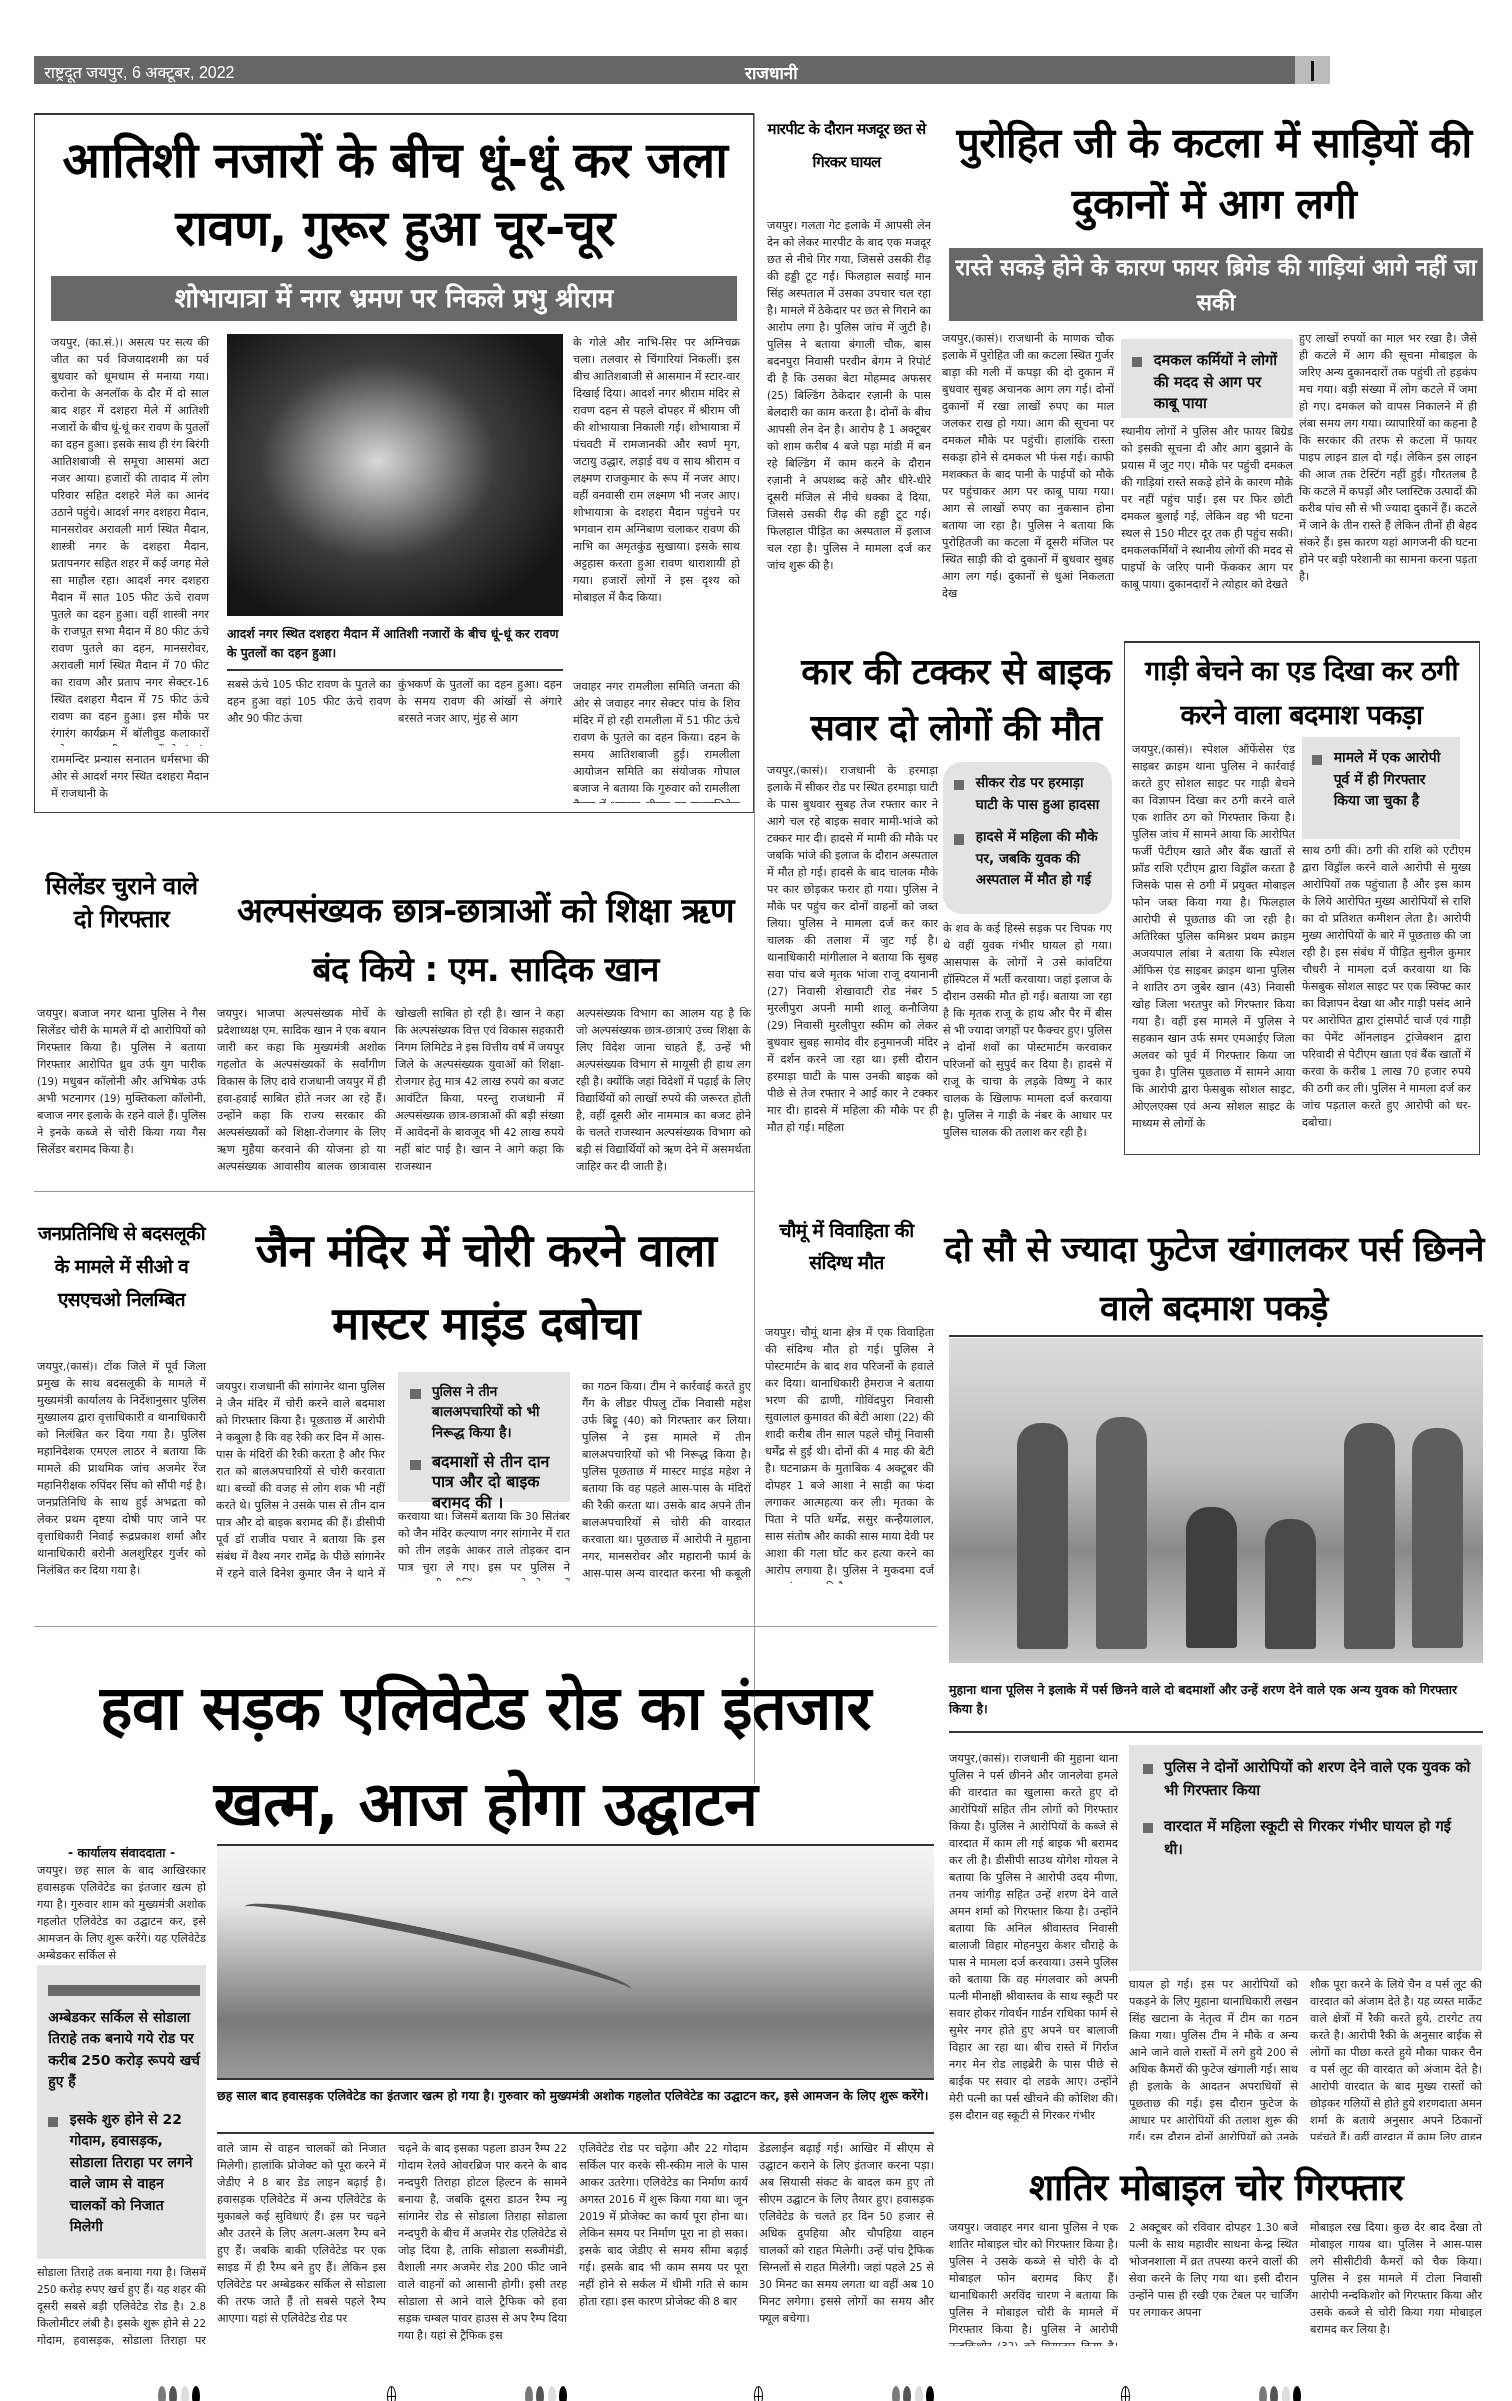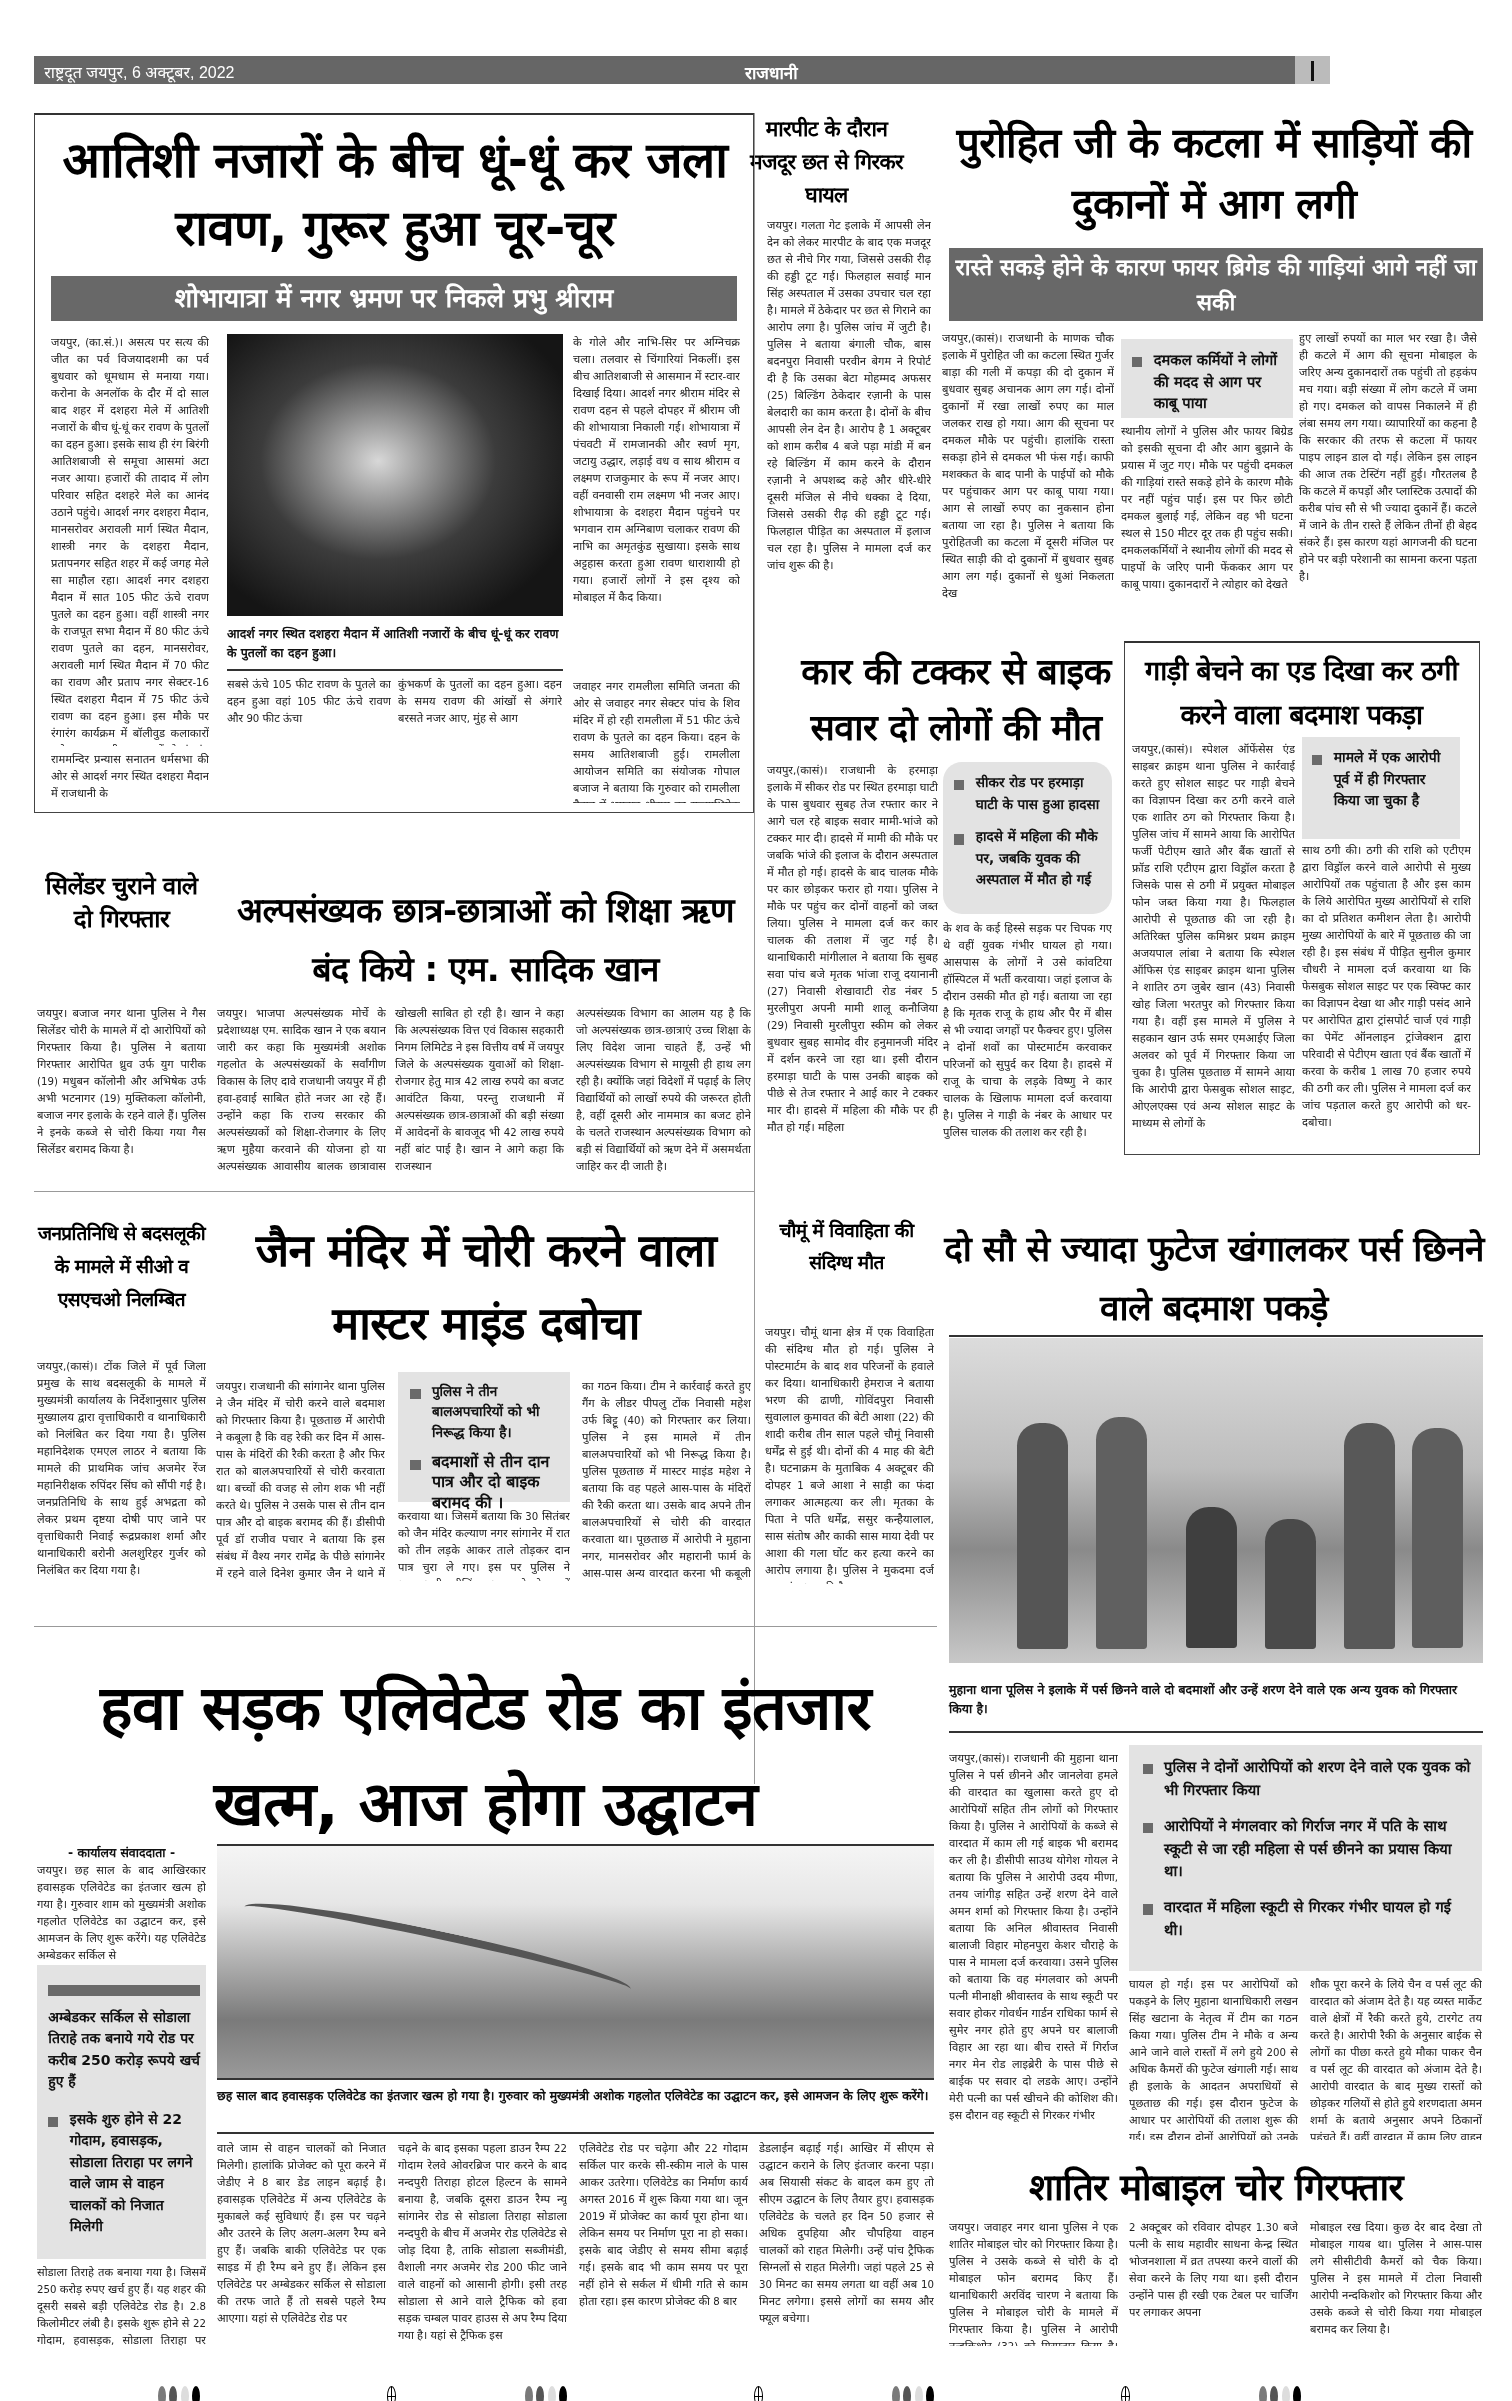--- a/index.html
+++ b/index.html
@@ -45,21 +45,21 @@
 <div class="abs body" style="left:51px;top:334px;width:158px;height:412px;">जयपुर, (का.सं.)। असत्य पर सत्य की जीत का पर्व विजयादशमी का पर्व बुधवार को धूमधाम से मनाया गया। करोना के अनलॉक के दौर में दो साल बाद शहर में दशहरा मेले में आतिशी नजारों के बीच धूं-धूं कर रावण के पुतलों का दहन हुआ। इसके साथ ही रंग बिरंगी आतिशबाजी से समूचा आसमां अटा नजर आया। हजारों की तादाद में लोग परिवार सहित दशहरे मेले का आनंद उठाने पहुंचे। आदर्श नगर दशहरा मैदान, मानसरोवर अरावली मार्ग स्थित मैदान, शास्त्री नगर के दशहरा मैदान, प्रतापनगर सहित शहर में कई जगह मेले सा माहौल रहा। आदर्श नगर दशहरा मैदान में सात 105 फीट ऊंचे रावण पुतले का दहन हुआ। वहीं शास्त्री नगर के राजपूत सभा मैदान में 80 फीट ऊंचे रावण पुतले का दहन, मानसरोवर, अरावली मार्ग स्थित मैदान में 70 फीट का रावण और प्रताप नगर सेक्टर-16 स्थित दशहरा मैदान में 75 फीट ऊंचे रावण का दहन हुआ। इस मौके पर रंगारंग कार्यक्रम में बॉलीवुड कलाकारों समेत राजस्थानी कलाकारों ने रंगारंग प्रस्तुतियों से माहौल में जश्नी सुरूर भर दिया।</div>
 <div class="abs photo" style="left:227px;top:334px;width:336px;height:282px;background:radial-gradient(ellipse at 45% 45%, #d8d8d8 0%, #9a9a9a 18%, #3c3c3c 45%, #151515 80%);"></div>
 <div class="abs caption" style="left:227px;top:624px;width:336px;font-size:12.4px;line-height:19px;">आदर्श नगर स्थित दशहरा मैदान में आतिशी नजारों के बीच धूं-धूं कर रावण के पुतलों का दहन हुआ।</div>
 <div class="abs rule" style="left:227px;top:669px;width:336px;height:1.7px;"></div>
 <div class="abs body" style="left:573px;top:334px;width:167px;height:339px;">के गोले और नाभि-सिर पर अग्निचक्र चला। तलवार से चिंगारियां निकलीं। इस बीच आतिशबाजी से आसमान में स्टार-वार दिखाई दिया। आदर्श नगर श्रीराम मंदिर से रावण दहन से पहले दोपहर में श्रीराम जी की शोभायात्रा निकाली गई। शोभायात्रा में पंचवटी में रामजानकी और स्वर्ण मृग, जटायु उद्धार, लड़ाई वध व साथ श्रीराम व लक्ष्मण राजकुमार के रूप में नजर आए। वहीं वनवासी राम लक्ष्मण भी नजर आए। शोभायात्रा के दशहरा मैदान पहुंचने पर भगवान राम अग्निबाण चलाकर रावण की नाभि का अमृतकुंड सुखाया। इसके साथ अट्टहास करता हुआ रावण धाराशायी हो गया। हजारों लोगों ने इस दृश्य को मोबाइल में कैद किया।</div>
 <div class="abs body" style="left:573px;top:678px;width:167px;height:125px;">जवाहर नगर रामलीला समिति जनता की ओर से जवाहर नगर सेक्टर पांच के शिव मंदिर में हो रही रामलीला में 51 फीट ऊंचे रावण के पुतले का दहन किया। दहन के समय आतिशबाजी हुई। रामलीला आयोजन समिति का संयोजक गोपाल बजाज ने बताया कि गुरुवार को रामलीला मैदान में भगवान श्रीराम का राज्याभिषेक होगा। इसके बाद श्रीकृष्ण लीला का मंचन होगा।</div>
 <div class="abs body" style="left:51px;top:751px;width:158px;height:52px;">राममन्दिर प्रन्यास सनातन धर्मसभा की ओर से आदर्श नगर स्थित दशहरा मैदान में राजधानी के</div>
 <div class="abs body" style="left:227px;top:676px;width:164px;height:126px;">सबसे ऊंचे 105 फीट रावण के पुतले का दहन हुआ वहां 105 फीट ऊंचे रावण और 90 फीट ऊंचा</div>
 <div class="abs body" style="left:398px;top:676px;width:164px;height:126px;">कुंभकर्ण के पुतलों का दहन हुआ। दहन के समय रावण की आंखों से अंगारे बरसते नजर आए, मुंह से आग</div>
 
-<div class="abs hl" style="left:742px;top:113px;width:169px;font-size:21px;line-height:33px;">मारपीट के दौरान मजदूर छत से गिरकर घायल</div>
+<div class="abs hl" style="left:762px;top:113px;width:169px;font-size:15px;line-height:33px;">मारपीट के दौरान मजदूर छत से गिरकर घायल</div>
 <div class="abs body" style="left:767px;top:217px;width:164px;height:423px;">जयपुर। गलता गेट इलाके में आपसी लेन देन को लेकर मारपीट के बाद एक मजदूर छत से नीचे गिर गया, जिससे उसकी रीढ़ की हड्डी टूट गई। फिलहाल सवाई मान सिंह अस्पताल में उसका उपचार चल रहा है। मामले में ठेकेदार पर छत से गिराने का आरोप लगा है। पुलिस जांच में जुटी है। पुलिस ने बताया बंगाली चौक, बास बदनपुरा निवासी परवीन बेगम ने रिपोर्ट दी है कि उसका बेटा मोहम्मद अफसर (25) बिल्डिंग ठेकेदार रज़ानी के पास बेलदारी का काम करता है। दोनों के बीच आपसी लेन देन है। आरोप है 1 अक्टूबर को शाम करीब 4 बजे पड़ा मांडी में बन रहे बिल्डिंग में काम करने के दौरान रज़ानी ने अपशब्द कहे और धीरे-धीरे दूसरी मंजिल से नीचे धक्का दे दिया, जिससे उसकी रीढ़ की हड्डी टूट गई। फिलहाल पीड़ित का अस्पताल में इलाज चल रहा है। पुलिस ने मामला दर्ज कर जांच शुरू की है।</div>
 <div class="abs vrule" style="left:754px;top:113px;height:1671px;"></div>
 
 <div class="abs hl" style="left:943px;top:113px;width:542px;font-size:41px;line-height:61px;">पुरोहित जी के कटला में साड़ियों की दुकानों में आग लगी</div>
 <div class="abs graybar" style="left:949px;top:248px;width:534px;height:73px;font-size:22.6px;line-height:35px;padding-top:2.3px;">रास्ते सकड़े होने के कारण फायर ब्रिगेड की गाड़ियां आगे नहीं जा सकी</div>
 <div class="abs body" style="left:942px;top:330px;width:172px;height:277px;">जयपुर,(कासं)। राजधानी के माणक चौक इलाके में पुरोहित जी का कटला स्थित गुर्जर बाड़ा की गली में कपड़ा की दो दुकान में बुधवार सुबह अचानक आग लग गई। दोनों दुकानों में रखा लाखों रुपए का माल जलकर राख हो गया। आग की सूचना पर दमकल मौके पर पहुंची। हालांकि रास्ता सकड़ा होने से दमकल भी फंस गई। काफी मशक्कत के बाद पानी के पाईपों को मौके पर पहुंचाकर आग पर काबू पाया गया। आग से लाखों रुपए का नुकसान होना बताया जा रहा है। पुलिस ने बताया कि पुरोहितजी का कटला में दूसरी मंजिल पर स्थित साड़ी की दो दुकानों में बुधवार सुबह आग लग गई। दुकानों से धुआं निकलता देख</div>
 <div class="abs hbox" style="left:1121px;top:339px;width:172px;height:79px;padding:10.2px 8px 5.6px 11.3px;">
   <div class="it" style="font-size:14.7px;line-height:21.5px;margin-bottom:0;">
       <span class="sq"></span>
       <span>दमकल कर्मियों ने लोगों की मदद से आग पर काबू पाया</span>
@@ -136,24 +136,20 @@
   <div style="position:absolute;left:463px;top:90px;width:51px;height:220px;background:#5e5e5e;border-radius:22.6px 22.6px 3.4px 3.4px;"></div>
 </div>
 <div class="abs caption" style="left:949px;top:1680px;width:534px;font-size:12.4px;line-height:19px;">मुहाना थाना पूलिस ने इलाके में पर्स छिनने वाले दो बदमाशों और उन्हें शरण देने वाले एक अन्य युवक को गिरफ्तार किया है।</div>
 <div class="abs rule" style="left:949px;top:1731px;width:534px;height:1.7px;"></div>
 <div class="abs body" style="left:949px;top:1750px;width:169px;height:390px;">जयपुर,(कासं)। राजधानी की मुहाना थाना पुलिस ने पर्स छीनने और जानलेवा हमले की वारदात का खुलासा करते हुए दो आरोपियों सहित तीन लोगों को गिरफ्तार किया है। पुलिस ने आरोपियों के कब्जे से वारदात में काम ली गई बाइक भी बरामद कर ली है। डीसीपी साउथ योगेश गोयल ने बताया कि पुलिस ने आरोपी उदय मीणा, तनय जांगीड़ सहित उन्हें शरण देने वाले अमन शर्मा को गिरफ्तार किया है। उन्होंने बताया कि अनिल श्रीवास्तव निवासी बालाजी विहार मोहनपुरा केशर चौराहे के पास ने मामला दर्ज करवाया। उसने पुलिस को बताया कि वह मंगलवार को अपनी पत्नी मीनाक्षी श्रीवास्तव के साथ स्कूटी पर सवार होकर गोवर्धन गार्डन राधिका फार्म से सुमेर नगर होते हुए अपने घर बालाजी विहार आ रहा था। बीच रास्ते में गिर्राज नगर मेन रोड लाइब्रेरी के पास पीछे से बाईक पर सवार दो लडके आए। उन्होंने मेरी पत्नी का पर्स खीचने की कोशिश की। इस दौरान वह स्कूटी से गिरकर गंभीर</div>
 <div class="abs hbox" style="left:1129px;top:1745px;width:353px;height:226px;padding:11.3px 11.3px 5.6px 13.6px;">
   <div class="it" style="font-size:14.7px;line-height:22.6px;margin-bottom:13.6px;">
       <span class="sq"></span>
       <span>पुलिस ने दोनों आरोपियों को शरण देने वाले एक युवक को भी गिरफ्तार किया</span>
     </div>
-  <div class="it" style="font-size:14.7px;line-height:22.6px;margin-bottom:13.6px;">
-      <span class="sq"></span>
-      <span>आरोपियों ने मंगलवार को गिर्राज नगर में पति के साथ स्कूटी से जा रही महिला से पर्स छीनने का प्रयास किया था।</span>
-    </div>
   <div class="it" style="font-size:14.7px;line-height:22.6px;margin-bottom:0;">
       <span class="sq"></span>
       <span>वारदात में महिला स्कूटी से गिरकर गंभीर घायल हो गई थी।</span>
     </div>
 </div>
 <div class="abs body" style="left:1129px;top:1976px;width:169px;height:164px;">घायल हो गई। इस पर आरोपियों को पकड़ने के लिए मुहाना थानाधिकारी लखन सिंह खटाना के नेतृत्व में टीम का गठन किया गया। पुलिस टीम ने मौके व अन्य आने जाने वाले रास्तों में लगे हुये 200 से अधिक कैमरों की फुटेज खंगाली गई। साथ ही इलाके के आदतन अपराधियों से पूछताछ की गई। इस दौरान फुटेज के आधार पर आरोपियों की तलाश शुरू की गई। इस दौरान दोनों आरोपियों को उनके एक साथ के साथ गिरफ्तार कर लिया। पुलिस ने बताया कि आरोपी नशा करने के आदी है। आरोपी नशे और महंगे</div>
 <div class="abs body" style="left:1310px;top:1976px;width:172px;height:164px;">शौक पूरा करने के लिये चैन व पर्स लूट की वारदात को अंजाम देते है। यह व्यस्त मार्केट वाले क्षेत्रों में रैकी करते हुये, टारगेट तय करते है। आरोपी रैकी के अनुसार बाईक से लोगों का पीछा करते हुये मौका पाकर चैन व पर्स लूट की वारदात को अंजाम देते है। आरोपी वारदात के बाद मुख्य रास्तों को छोड़कर गलियों से होते हुये शरणदाता अमन शर्मा के बताये अनुसार अपने ठिकानों पहुंचते हैं। वहीं वारदात में काम लिए वाहन को छोडकर अन्य ऑटोरिक्शा, ई-रिक्शा आदि से निकल कर अपनी उपस्थिती छिपा लेते है।</div>
 
 <div class="abs rule" style="left:34px;top:1626px;width:903px;height:1.1px;background:#999;"></div>
 <div class="abs hl" style="left:34px;top:1660px;width:903px;font-size:61px;line-height:96px;">हवा सड़क एलिवेटेड रोड का इंतजार खत्म, आज होगा उद्घाटन</div>

